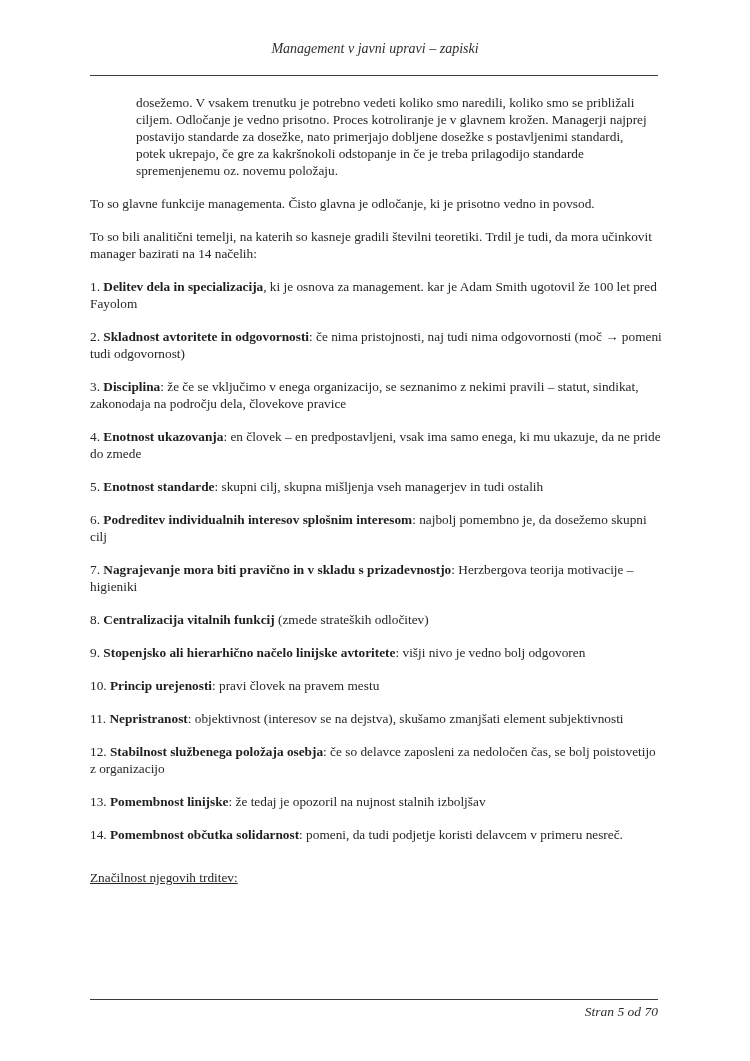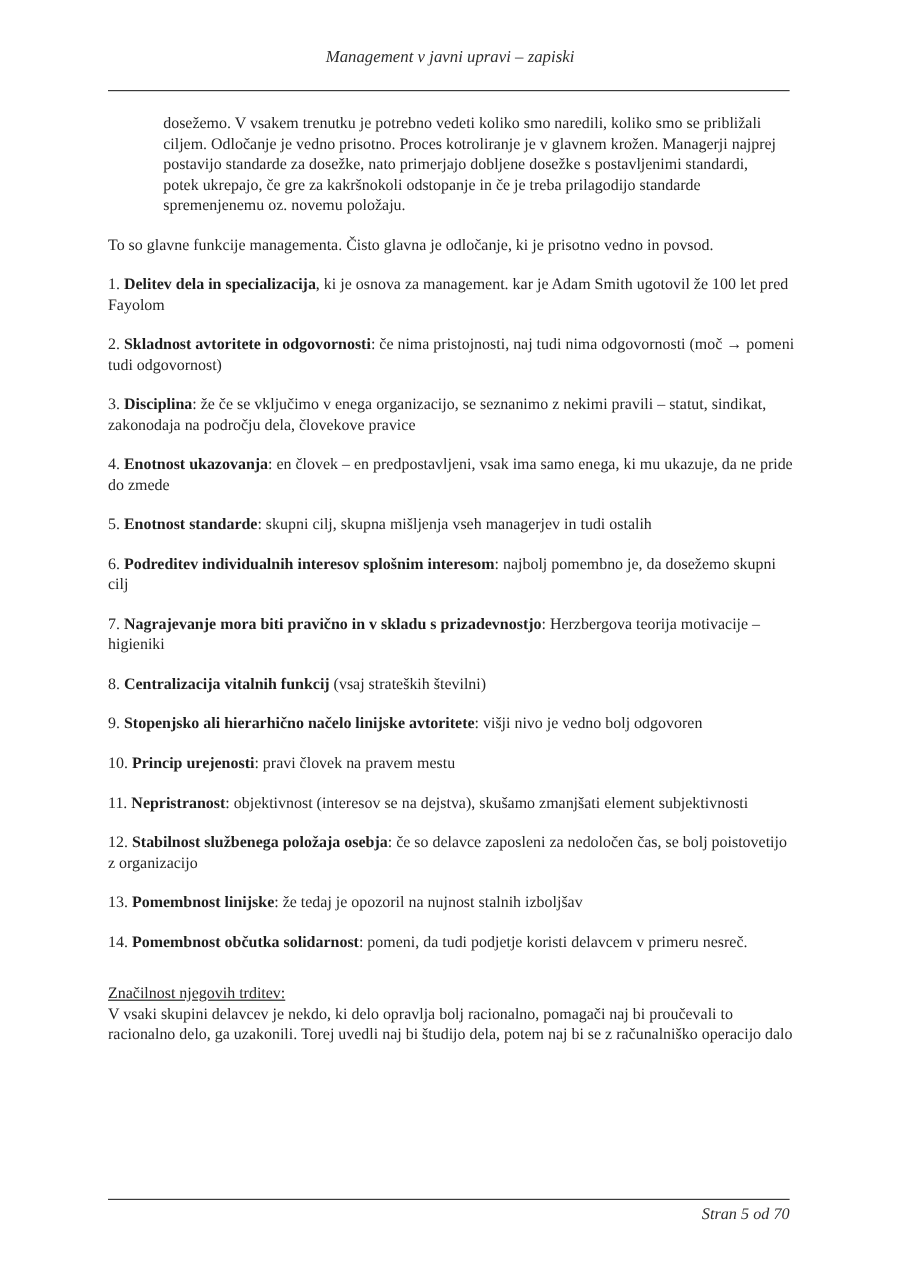--- a/index.html
+++ b/index.html
@@ -65,52 +65,52 @@
 
   <div class="header-title">Management v javni upravi – zapiski</div>
   <div class="header-rule"></div>
 
   <div class="content">
 
     <p class="indent-para">dosežemo. V vsakem trenutku je potrebno vedeti koliko smo naredili, koliko smo se približali ciljem. Odločanje je vedno prisotno. Proces kotroliranje je v glavnem krožen. Managerji najprej postavijo standarde za dosežke, nato primerjajo dobljene dosežke s postavljenimi standardi, potek ukrepajo, če gre za kakršnokoli odstopanje in če je treba prilagodijo standarde spremenjenemu oz. novemu položaju.</p>
 
     <p>To so glavne funkcije managementa. Čisto glavna je odločanje, ki je prisotno vedno in povsod.</p>
 
+    <p>To so bili analitični temelji, na katerih so kasneje gradili številni teoretiki. Trdil je tudi, da mora učinkovit manager bazirati na 14 načelih:</p>
 
     <p class="item"><span>1.</span> <strong>Delitev dela in specializacija</strong><span>, ki je osnova za management. kar je Adam Smith ugotovil že 100 let pred Fayolom</span></p>
 
     <p class="item"><span>2.</span> <strong>Skladnost avtoritete in odgovornosti</strong><span>: če nima pristojnosti, naj tudi nima odgovornosti (moč → pomeni tudi odgovornost)</span></p>
 
     <p class="item"><span>3.</span> <strong>Disciplina</strong><span>: že če se vključimo v enega organizacijo, se seznanimo z nekimi pravili – statut, sindikat, zakonodaja na področju dela, človekove pravice</span></p>
 
     <p class="item"><span>4.</span> <strong>Enotnost ukazovanja</strong><span>: en človek – en predpostavljeni, vsak ima samo enega, ki mu ukazuje, da ne pride do zmede</span></p>
 
     <p class="item"><span>5.</span> <strong>Enotnost standarde</strong><span>: skupni cilj, skupna mišljenja vseh managerjev in tudi ostalih</span></p>
 
     <p class="item"><span>6.</span> <strong>Podreditev individualnih interesov splošnim interesom</strong><span>: najbolj pomembno je, da dosežemo skupni cilj</span></p>
 
     <p class="item"><span>7.</span> <strong>Nagrajevanje mora biti pravično in v skladu s prizadevnostjo</strong><span>: Herzbergova teorija motivacije – higieniki</span></p>
 
-    <p class="item"><span>8.</span> <strong>Centralizacija vitalnih funkcij</strong><span> (vsaj strateških številni)</span></p>
+    <p class="item"><span>8.</span> <strong>Centralizacija vitalnih funkcij</strong><span> (zmede strateških odločitev)</span></p>
 
     <p class="item"><span>9.</span> <strong>Stopenjsko ali hierarhično načelo linijske avtoritete</strong><span>: višji nivo je vedno bolj odgovoren</span></p>
 
     <p class="item"><span>10.</span> <strong>Princip urejenosti</strong><span>: pravi človek na pravem mestu</span></p>
 
     <p class="item"><span>11.</span> <strong>Nepristranost</strong><span>: objektivnost (interesov se na dejstva), skušamo zmanjšati element subjektivnosti</span></p>
 
     <p class="item"><span>12.</span> <strong>Stabilnost službenega položaja osebja</strong><span>: če so delavce zaposleni za nedoločen čas, se bolj poistovetijo z organizacijo</span></p>
 
     <p class="item"><span>13.</span> <strong>Pomembnost linijske</strong><span>: že tedaj je opozoril na nujnost stalnih izboljšav</span></p>
 
     <p class="item"><span>14.</span> <strong>Pomembnost občutka solidarnost</strong><span>: pomeni, da tudi podjetje koristi delavcem v primeru nesreč.</span></p>
 
     <div class="closing">
       <p class="closing-heading">Značilnost njegovih trditev:</p>
-      <p>V vsaki skupini delavcev je nekdo, ki delo opravlja bolj racionalno, pomagači naj bi proučevali to racionalno delo, ga uzakonili. Torej uvedli naj bi študijo dela, potem naj bi se z računalniško operacijo dalo</p>
     </div>
 
   </div>
 
   <div class="footer-rule"></div>
   <div class="page-num">Stran 5 od 70</div>
 
 </div>
 
 </body></html>

